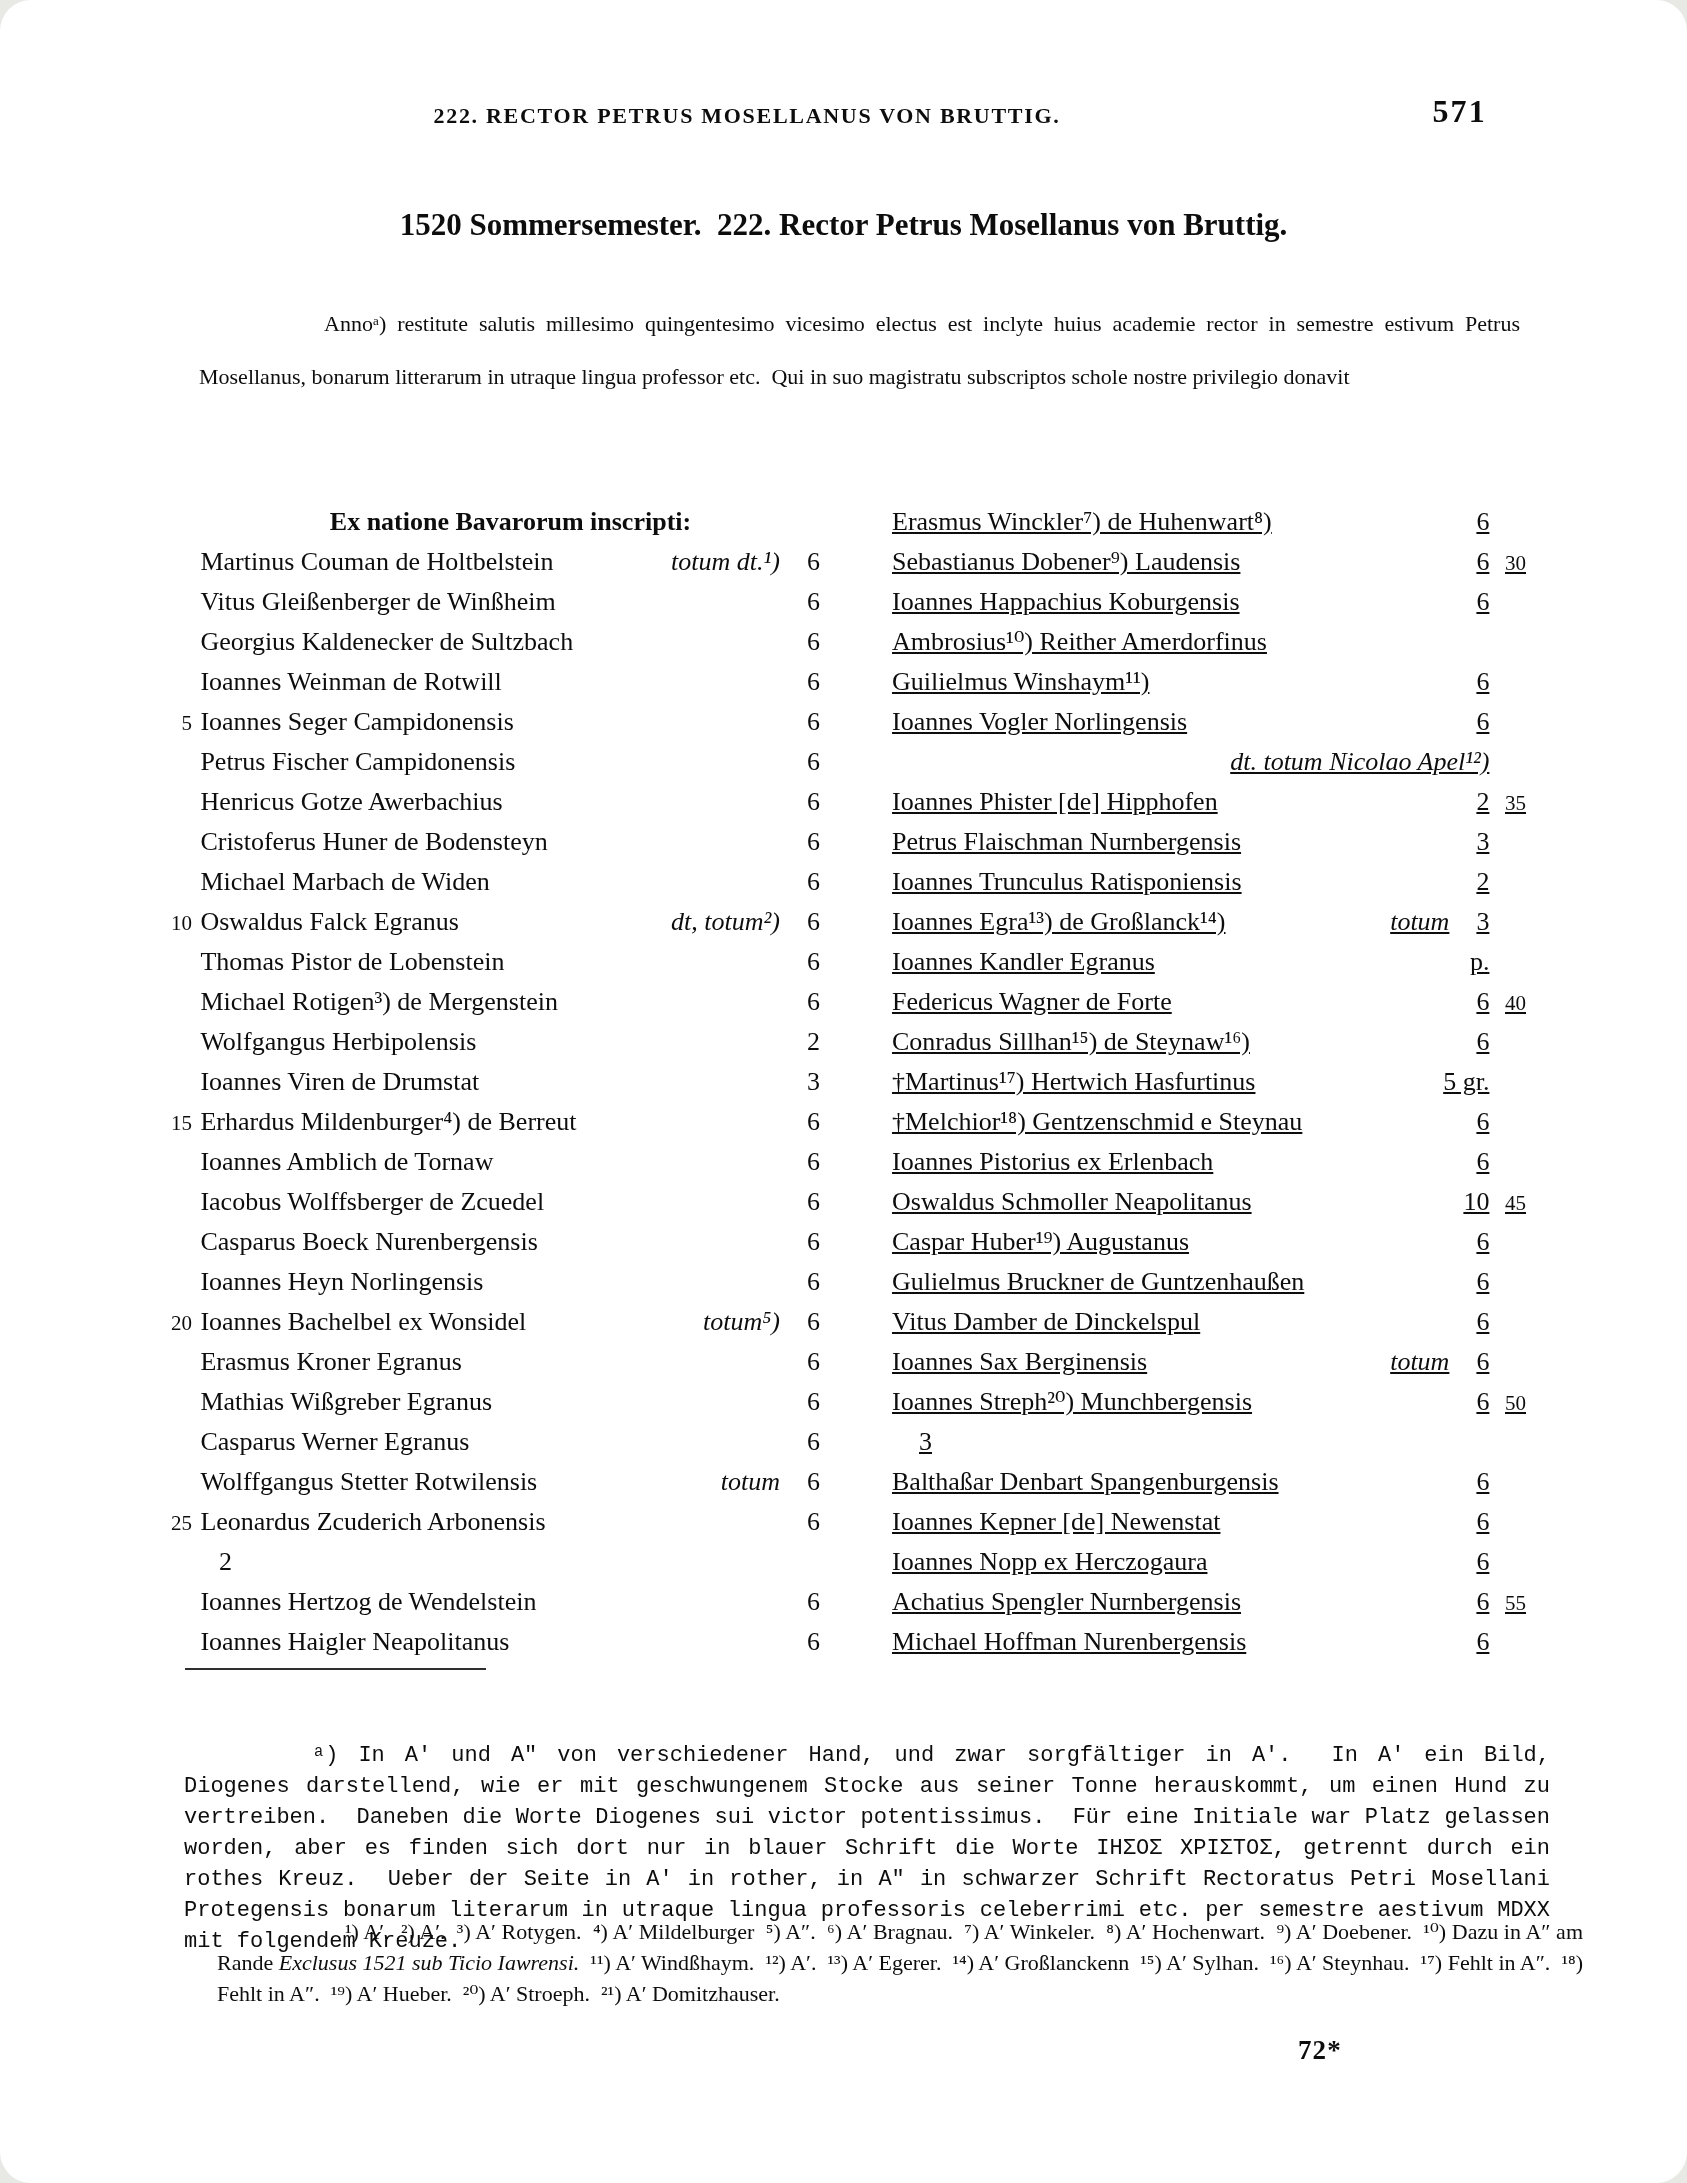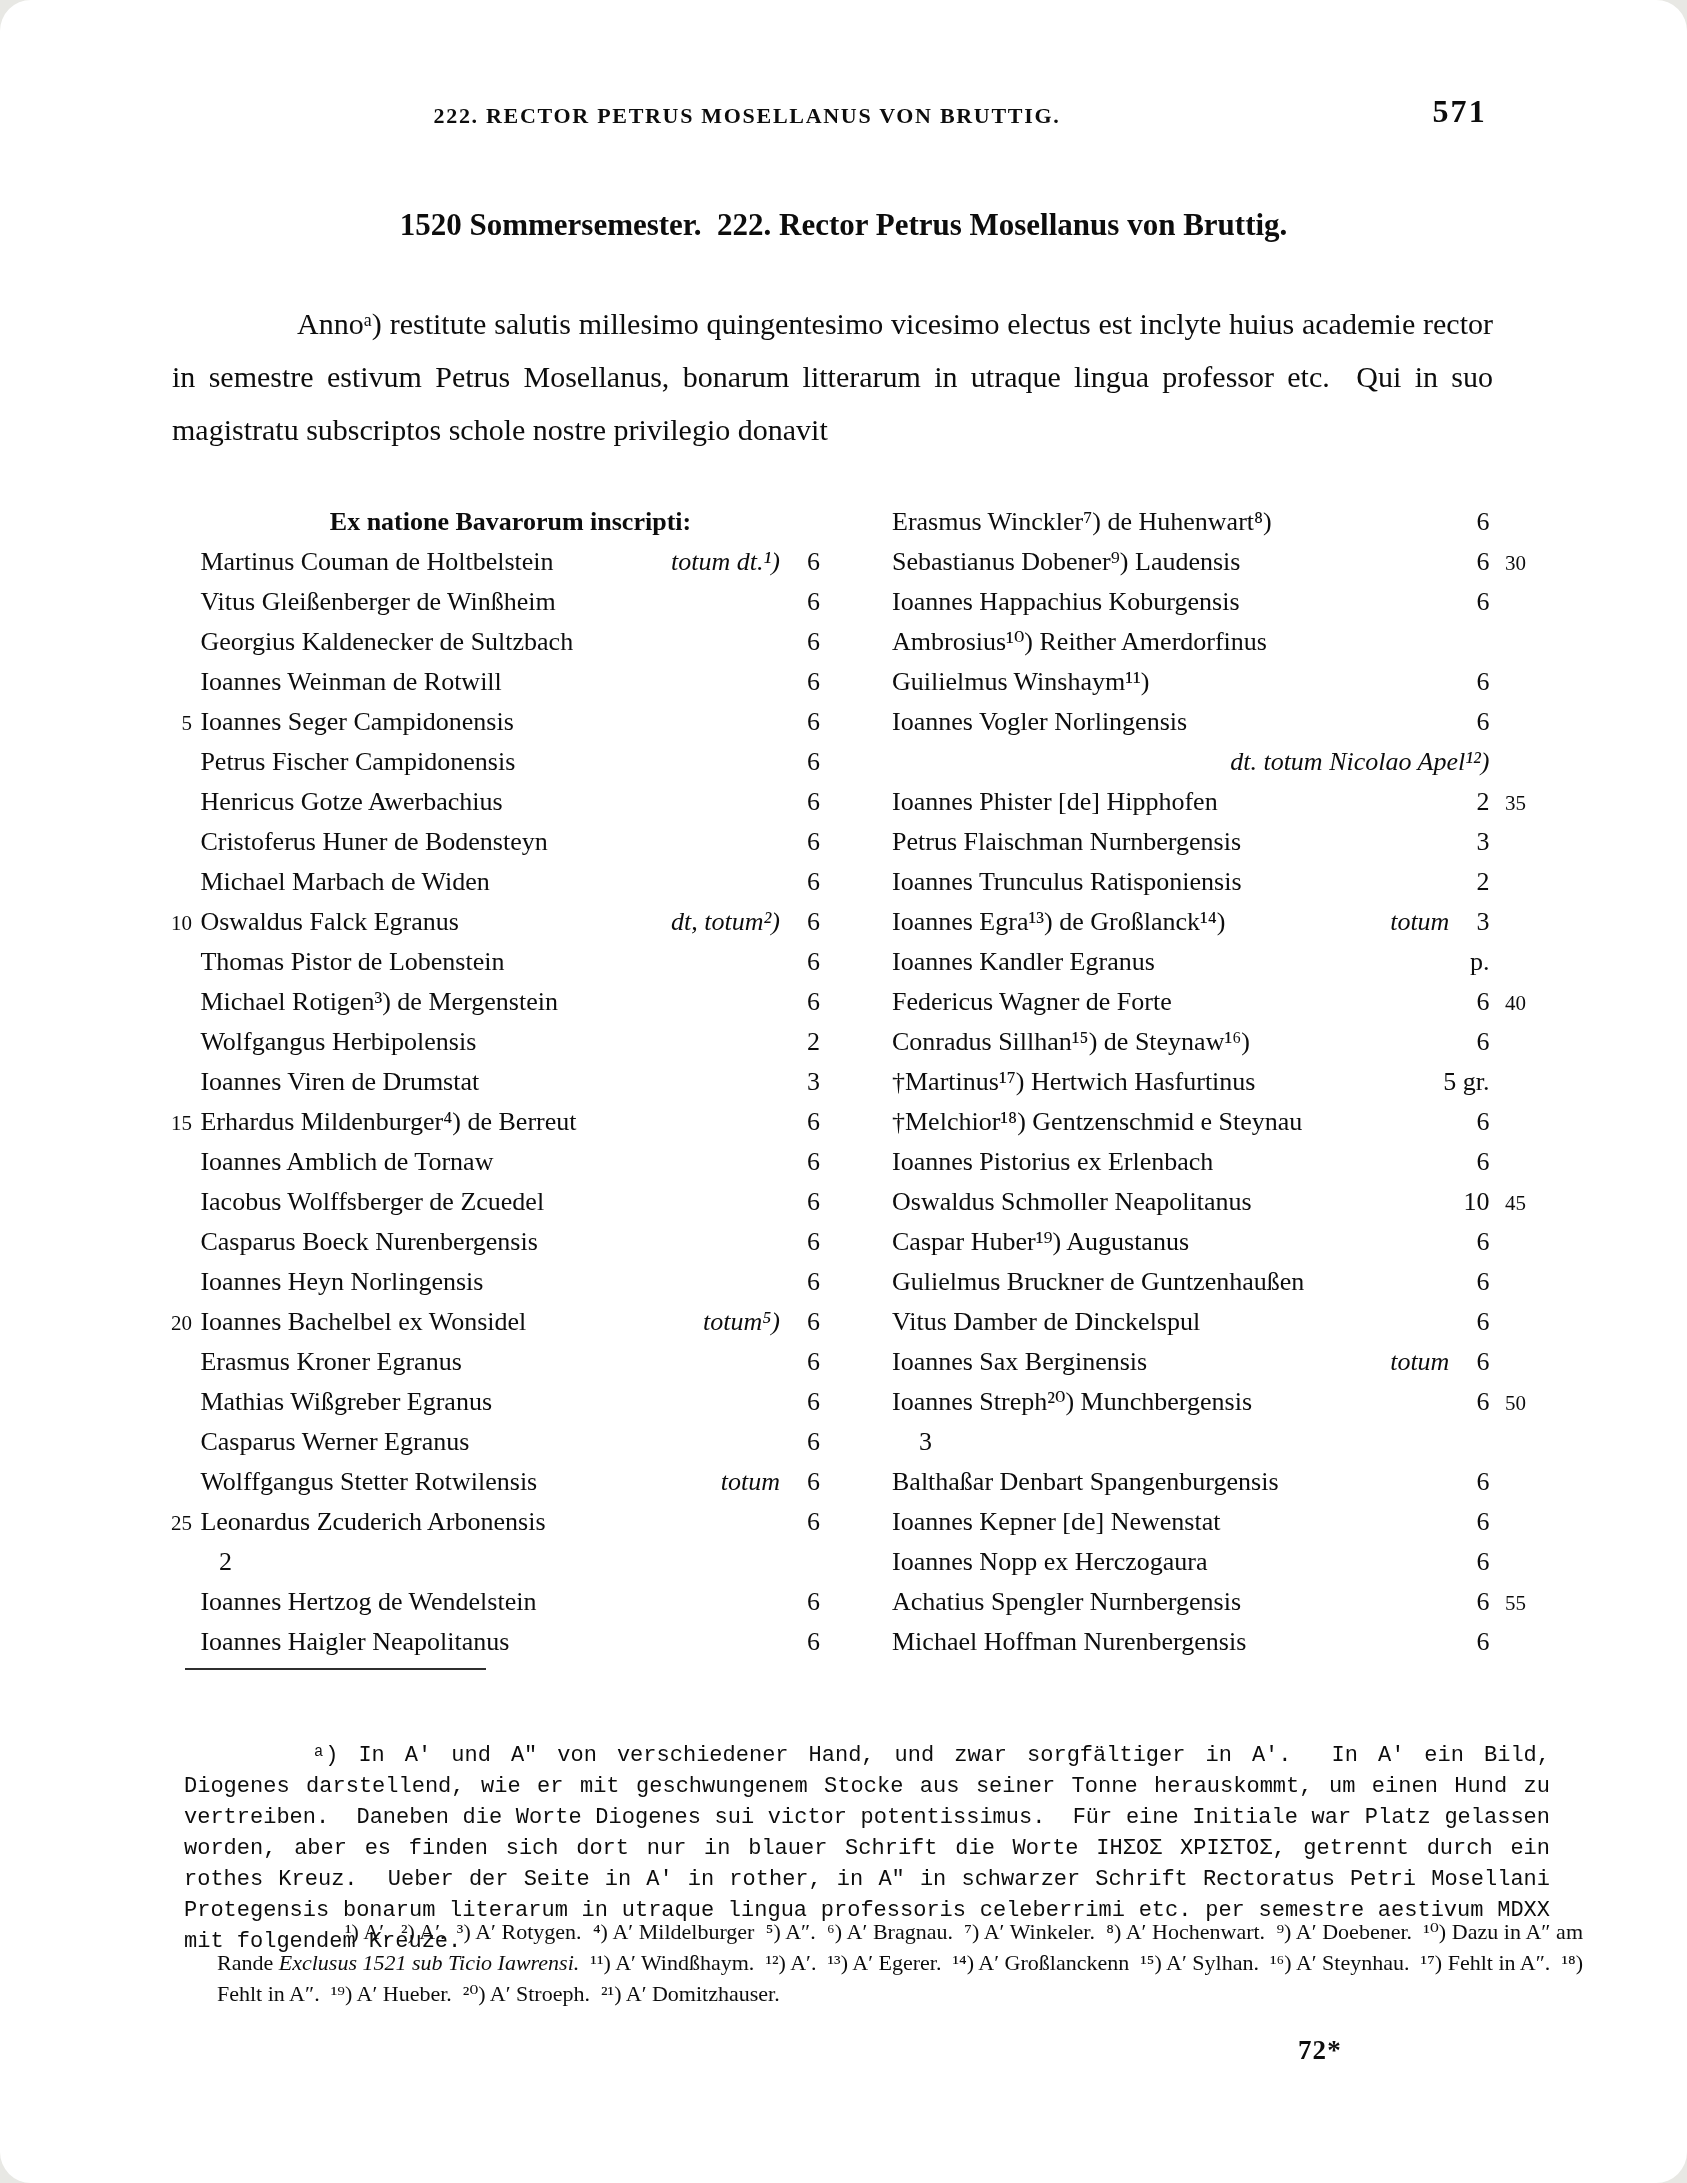--- a/index.html
+++ b/index.html
@@ -22,34 +22,34 @@
     position:absolute;top:93px;right:200px;
     font-size:32px;font-weight:bold;letter-spacing:2.2px;
   }
   .title{
     position:absolute;top:207px;left:0;width:1687px;
     text-align:center;
     font-size:31px;font-weight:bold;
     white-space:pre;
   }
   .intro{
-    position:absolute;top:297px;left:172px;width:1321px;
-    font-size:30px;line-height:53px;
+    position:absolute;top:297px;left:199px;width:1321px;
+    font-size:22px;line-height:53px;
     text-align:justify;text-indent:125px;
     white-space:pre-wrap;
   }
   .name-list{position:absolute;top:502px;left:0;width:1687px;}
   .lrow{position:relative;height:40px;}
   .cell{
     position:absolute;top:0;height:40px;
     display:flex;align-items:baseline;
     font-size:26px;line-height:40px;white-space:nowrap;
   }
   .cell-left{left:159px;width:661px;}
-  .cell-right{left:892px;width:669px;}
+  .cell-right{left:892px;width:669px;text-decoration:underline;}
   .head-cell{
     position:absolute;top:0;left:201px;width:619px;height:40px;
     text-align:center;font-size:26px;line-height:40px;font-weight:bold;
   }
   .num{flex:none;width:33px;text-align:right;font-size:21px;}
   .nm{flex:1 1 auto;padding-left:8.4px;overflow:visible;}
   .nm-r{flex:1 1 auto;overflow:visible;}
   .tail{flex:none;font-style:italic;}
   .amt{flex:none;min-width:29px;margin-left:11px;text-align:right;}
   .ln{flex:none;width:56px;padding-left:15.6px;font-size:21px;}

